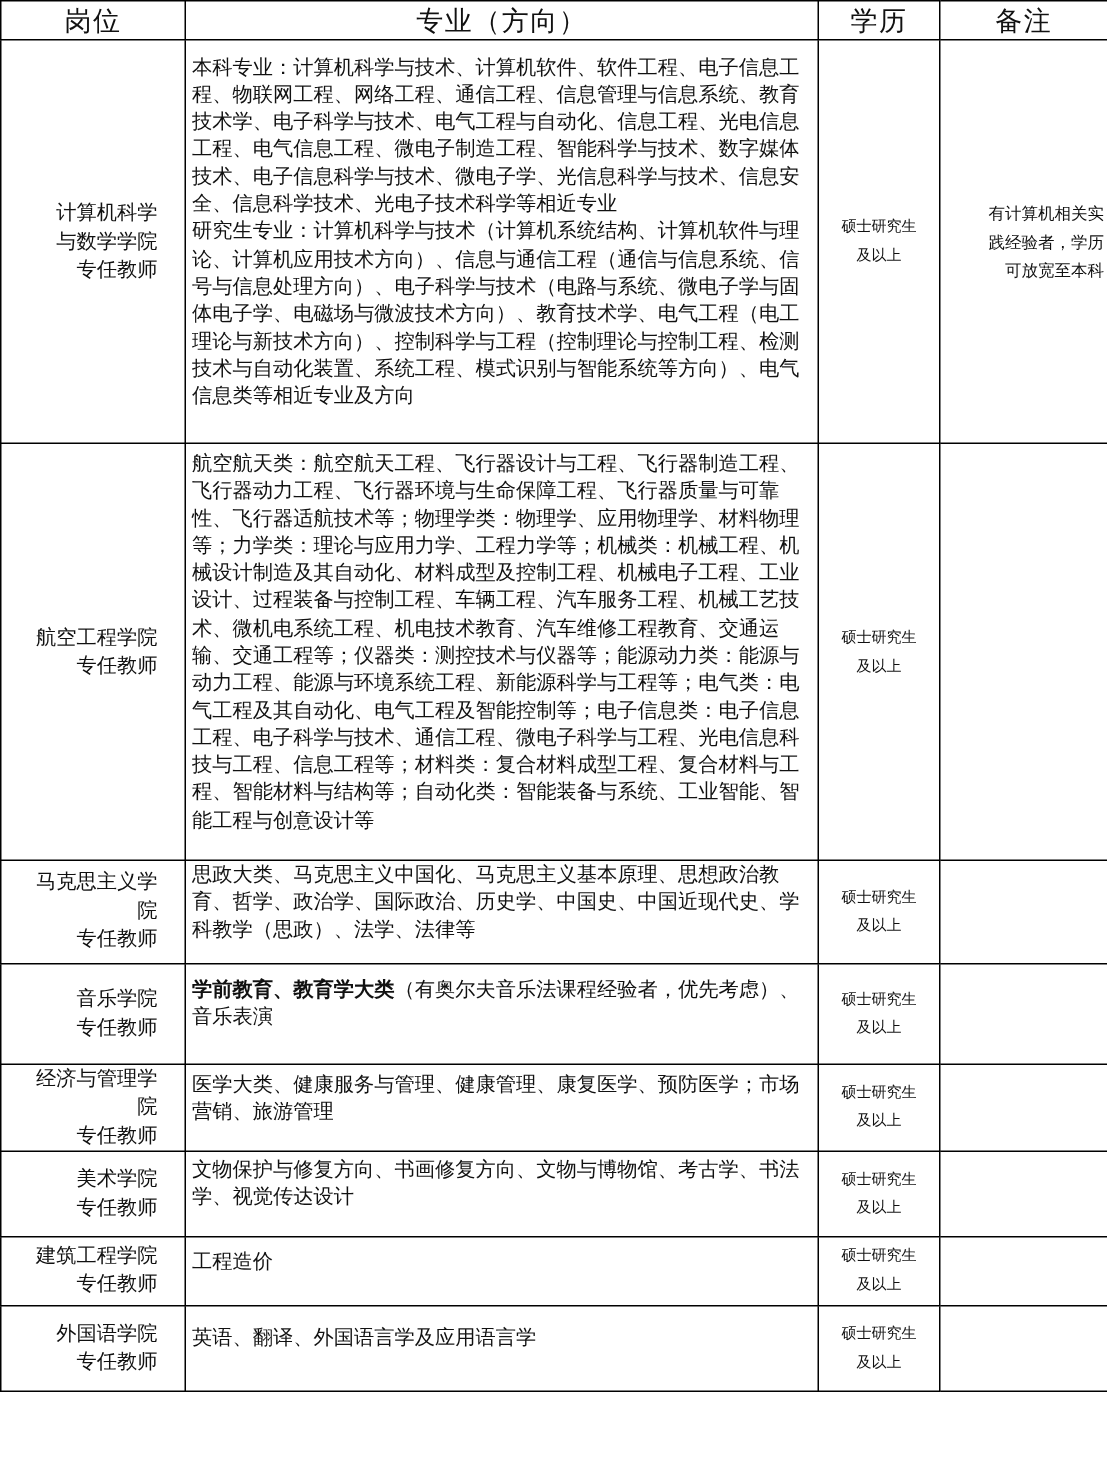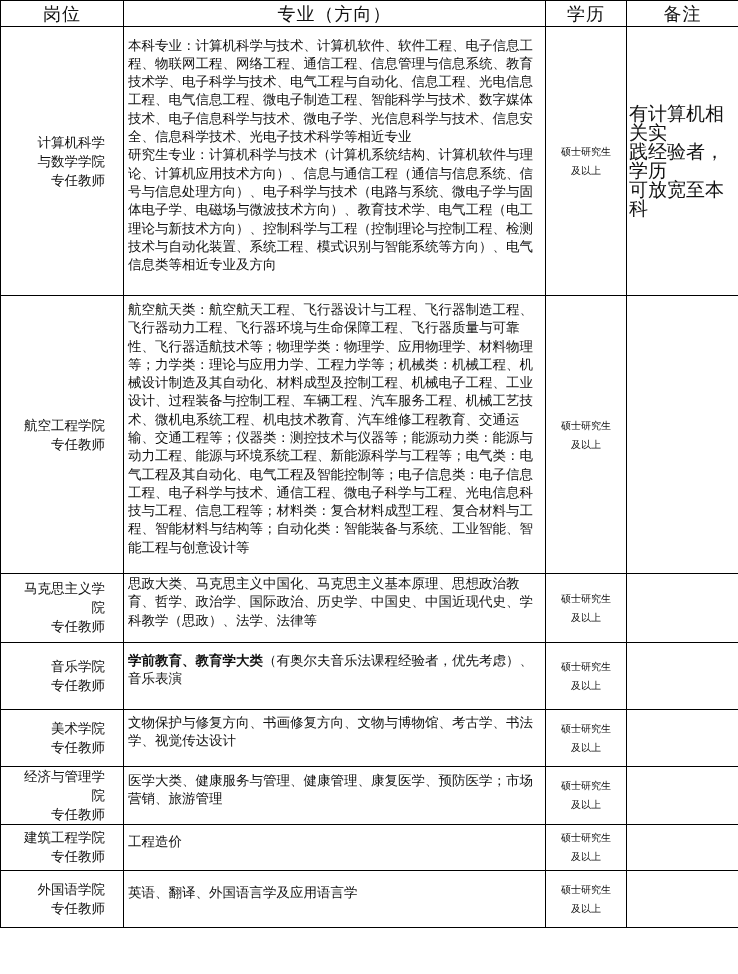--- a/index.html
+++ b/index.html
@@ -3,21 +3,21 @@
 <meta charset="utf-8">
 <style>
   html, body { margin: 0; padding: 0; background: #ffffff; }
   body { width: 738px; height: 974px; overflow: hidden; font-family: "DejaVu Sans", "Liberation Sans", sans-serif; color: #111; }
   table { border-collapse: collapse; table-layout: fixed; width: 738px; }
   td, th { border: 1.5px solid #000; padding: 0; vertical-align: middle; }
   th { font-weight: normal; font-size: 18px; height: 25px; text-align: center; letter-spacing: 1px; }
   td.pos { text-align: right; font-size: 13.5px; line-height: 19px; padding: 0 18px; }
   td.major { text-align: left; font-size: 13.5px; line-height: 18.3px; padding: 0 3px 13px 4px; word-break: break-all; }
   td.edu { text-align: center; font-size: 10px; line-height: 19px; padding: 0 1px; }
-  td.note { text-align: left; font-size: 19px; line-height: 19px; padding: 1px 2px; }
+  td.note { text-align: right; font-size: 11px; line-height: 19px; padding: 1px 2px; }
   .b { font-weight: bold; margin-top: 48px; }
   .line { display: block; }
 </style>
 </head>
 <body>
 
 <table>
   <colgroup>
     <col style="width:123px">
     <col style="width:422px">
@@ -84,36 +84,36 @@
         </td>
         <td class="major"><span class="b">学前教育、教育学大类</span><span>（有奥尔夫音乐法课程经验者，优先考虑）、音乐表演</span></td>
         <td class="edu">
           <span class="line">硕士研究生</span>
           <span class="line">及以上</span>
         </td>
         <td class="note"></td>
       </tr>
       <tr style="height: 57px;">
         <td class="pos">
-          <span class="line">美术学院</span>
+          <span class="line">经济与管理学院</span>
           <span class="line">专任教师</span>
         </td>
-        <td class="major"><span>文物保护与修复方向、书画修复方向、文物与博物馆、考古学、书法学、视觉传达设计</span></td>
+        <td class="major"><span>医学大类、健康服务与管理、健康管理、康复医学、预防医学；市场营销、旅游管理</span></td>
         <td class="edu">
           <span class="line">硕士研究生</span>
           <span class="line">及以上</span>
         </td>
         <td class="note"></td>
       </tr>
       <tr style="height: 57px;">
         <td class="pos">
-          <span class="line">经济与管理学院</span>
+          <span class="line">美术学院</span>
           <span class="line">专任教师</span>
         </td>
-        <td class="major"><span>医学大类、健康服务与管理、健康管理、康复医学、预防医学；市场营销、旅游管理</span></td>
+        <td class="major"><span>文物保护与修复方向、书画修复方向、文物与博物馆、考古学、书法学、视觉传达设计</span></td>
         <td class="edu">
           <span class="line">硕士研究生</span>
           <span class="line">及以上</span>
         </td>
         <td class="note"></td>
       </tr>
       <tr style="height: 46px;">
         <td class="pos">
           <span class="line">建筑工程学院</span>
           <span class="line">专任教师</span>

